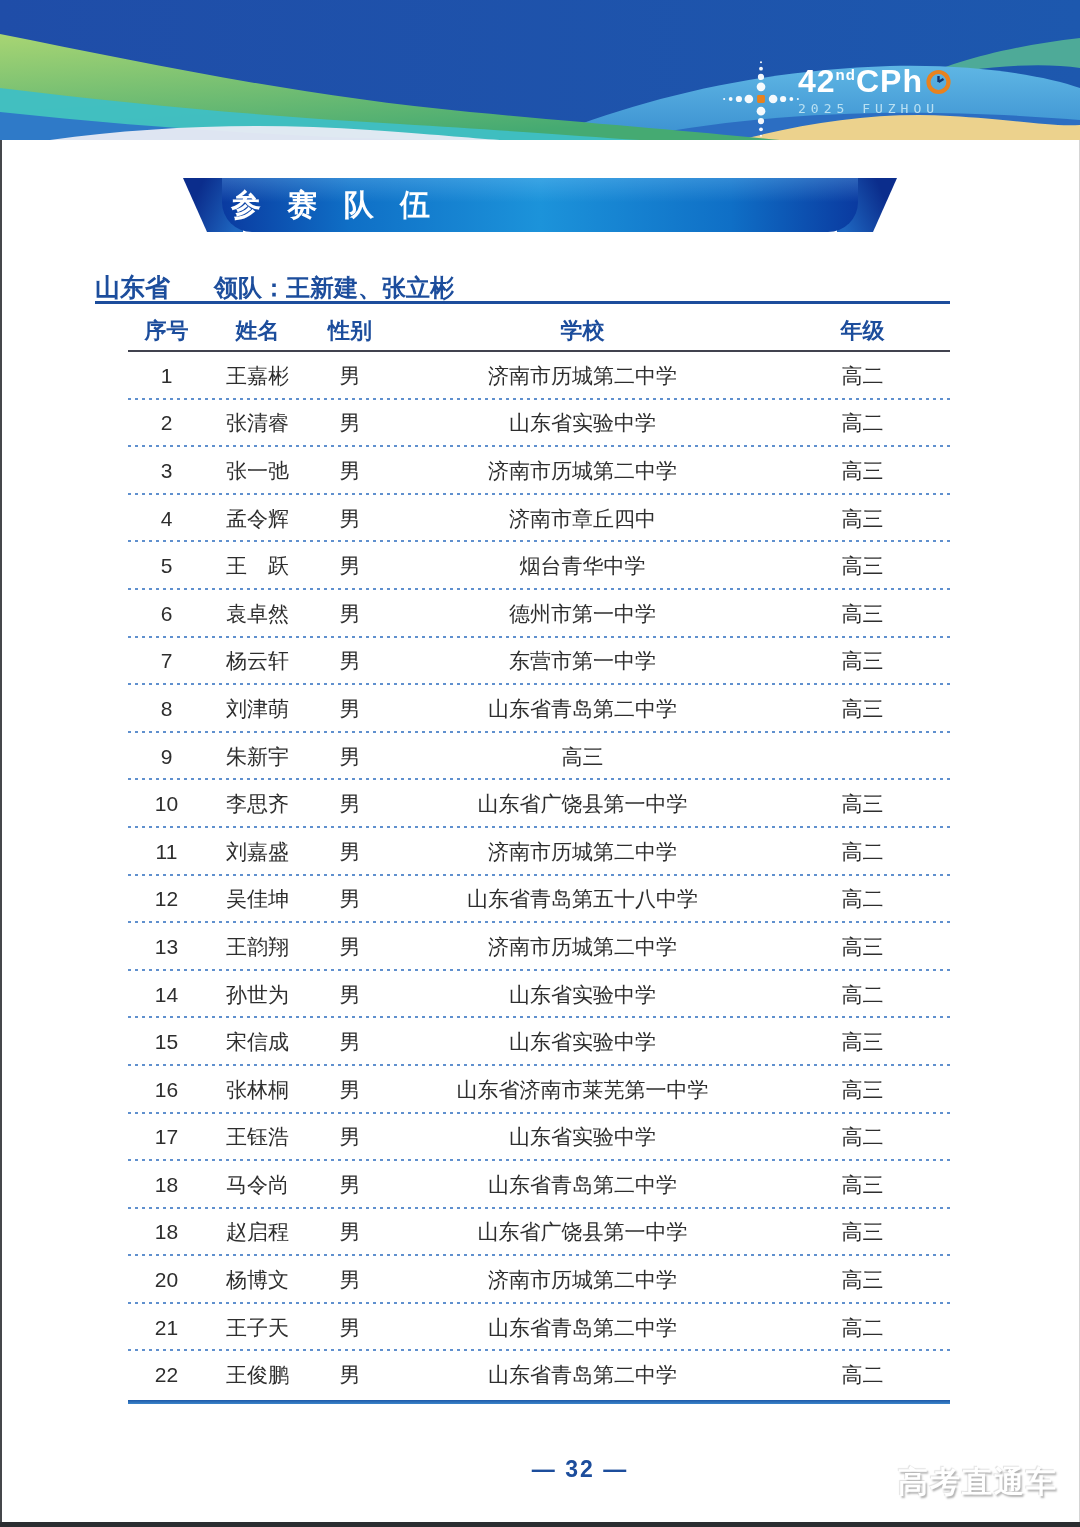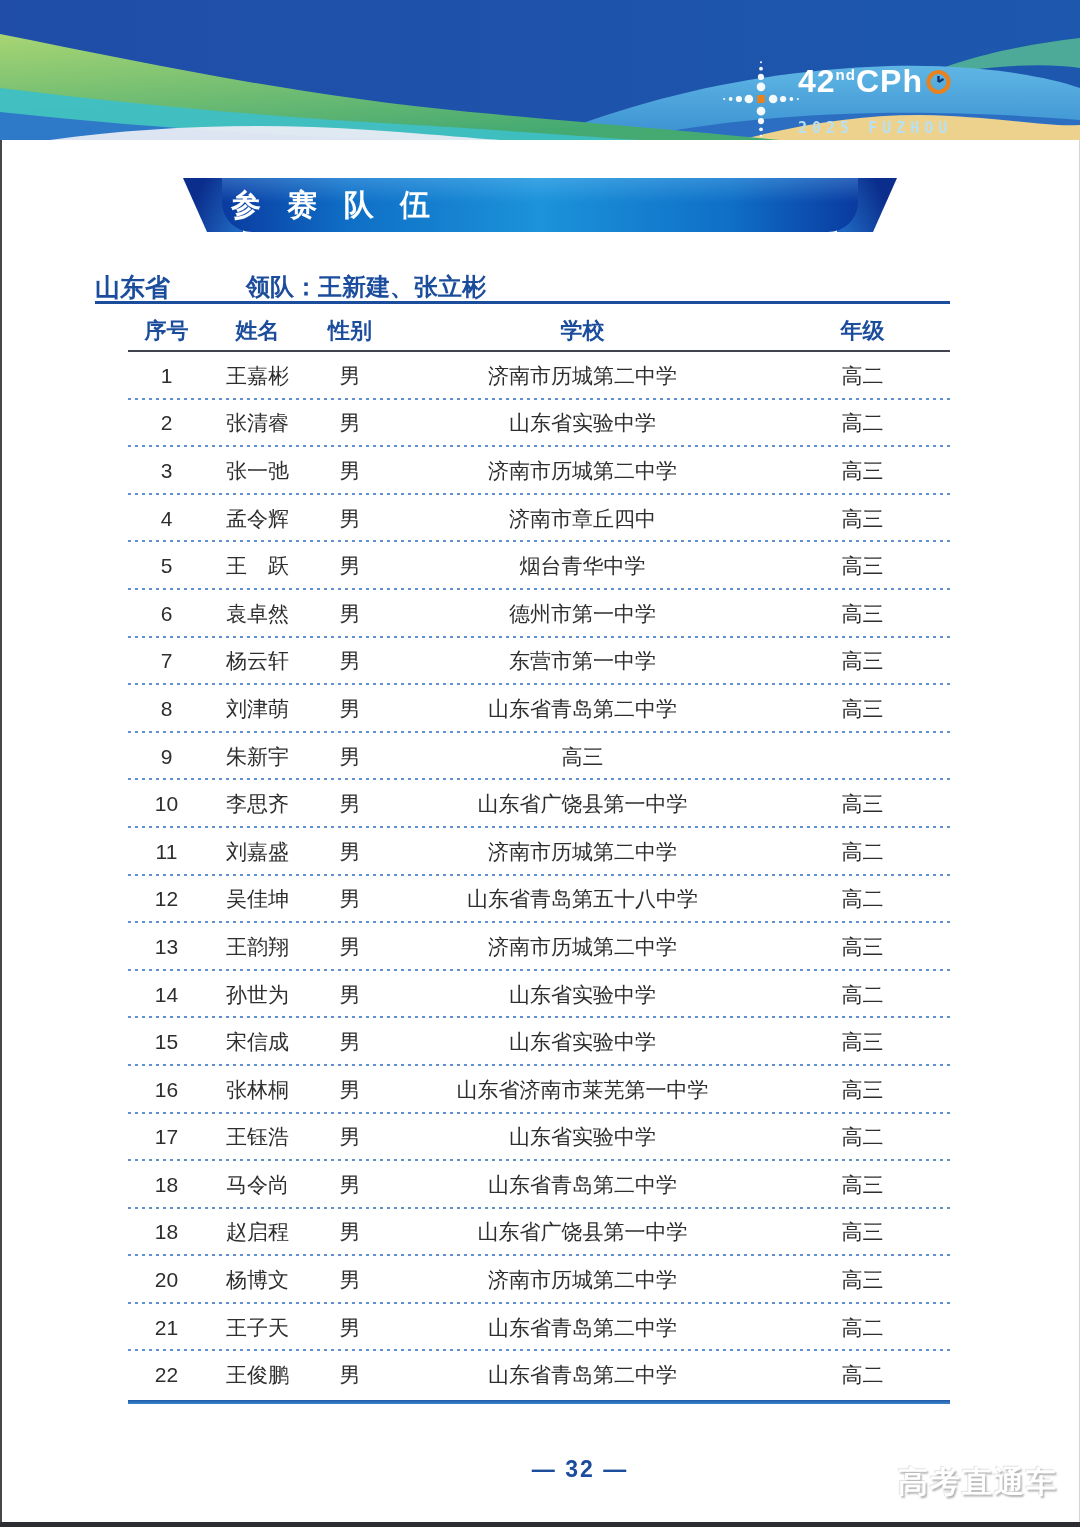--- a/index.html
+++ b/index.html
@@ -13,42 +13,42 @@
   .hero { position:absolute; top:0; left:0; width:1080px; height:140px; }
   .hero svg.waves { position:absolute; inset:0; width:100%; height:100%; display:block; }
 
   .logo { position:absolute; top:58px; left:722px; width:330px; height:80px; }
   .logo-dots { position:absolute; left:0; top:2px; width:78px; height:78px; }
   .logo-textblock { position:absolute; left:76px; top:6px; }
   .logo-line1 { display:flex; align-items:flex-start; color:#ffffff; font-weight:bold;
                 font-size:32px; line-height:34px; letter-spacing:1px; }
   .logo-ordinal { font-size:15px; line-height:15px; margin-top:3px; font-weight:bold; }
   .logo-clock { margin-left:2px; margin-top:4px; }
-  .logo-line2 { margin-top:21px; font-family:"DejaVu Sans Mono","Liberation Mono",monospace;
-                font-size:15px; color:#b9e0f2; letter-spacing:5px; font-weight:bold; }
+  .logo-line2 { margin-top:3px; font-family:"DejaVu Sans Mono","Liberation Mono",monospace;
+                font-size:13px; color:#b9e0f2; letter-spacing:5px; font-weight:normal; }
 
   
   .ribbon { position:absolute; top:178px; left:0; width:1080px; height:56px; }
   .ribbon-tail { position:absolute; top:0; width:60px; height:54px; }
   .ribbon-tail.left  { left:183px; background:linear-gradient(115deg,#0b2d8c 25%,#1e66c0 90%);
                        clip-path:polygon(0 0,100% 0,100% 100%,40% 100%); }
   .ribbon-tail.right { left:837px; background:linear-gradient(-115deg,#0b2d8c 25%,#1e66c0 90%);
                        clip-path:polygon(0 0,100% 0,60% 100%,0 100%); }
   .ribbon-body {
     position:absolute; left:222px; top:0; width:636px; height:54px;
     border-radius:0 0 30px 30px;
     background:
       linear-gradient(180deg, rgba(140,210,255,.28) 0%, rgba(255,255,255,0) 45%),
       linear-gradient(90deg,#0a3aa0 0%,#0f6fc6 20%,#1c93da 50%,#0f6fc6 80%,#0a3aa0 100%);
     display:flex; align-items:center; justify-content:flex-start;
   }
   .ribbon-title { color:#ffffff; font-size:30px; font-weight:bold; letter-spacing:9px; text-indent:9px; }
 
   
-  .province-row { position:absolute; top:271px; left:95px; width:860px; display:flex; align-items:flex-start;gap:32px; }
+  .province-row { position:absolute; top:271px; left:95px; width:860px; display:flex; align-items:center; }
   .province { font-size:25px; font-weight:bold; color:#1c4d9c; }
   .leaders  { margin-left:44px; font-size:24px; font-weight:600; color:#1c4d9c; }
   .rule-blue { position:absolute; top:301px; left:95px; width:855px; height:3px; background:#1c4d9c; }
 
   
   .ptable { position:absolute; top:312px; left:128px; width:822px; }
   .thead, .prow { display:grid; grid-template-columns:77px 105px 80px 385px 175px; text-align:center; }
   .thead { height:38px; align-items:center; color:#1c4d9c; font-weight:bold; font-size:22px;
            border-bottom:2px solid #41434f; }
   .prow  { height:47.6px; align-items:center; font-size:21px; color:#2e2e2e; position:relative; }

